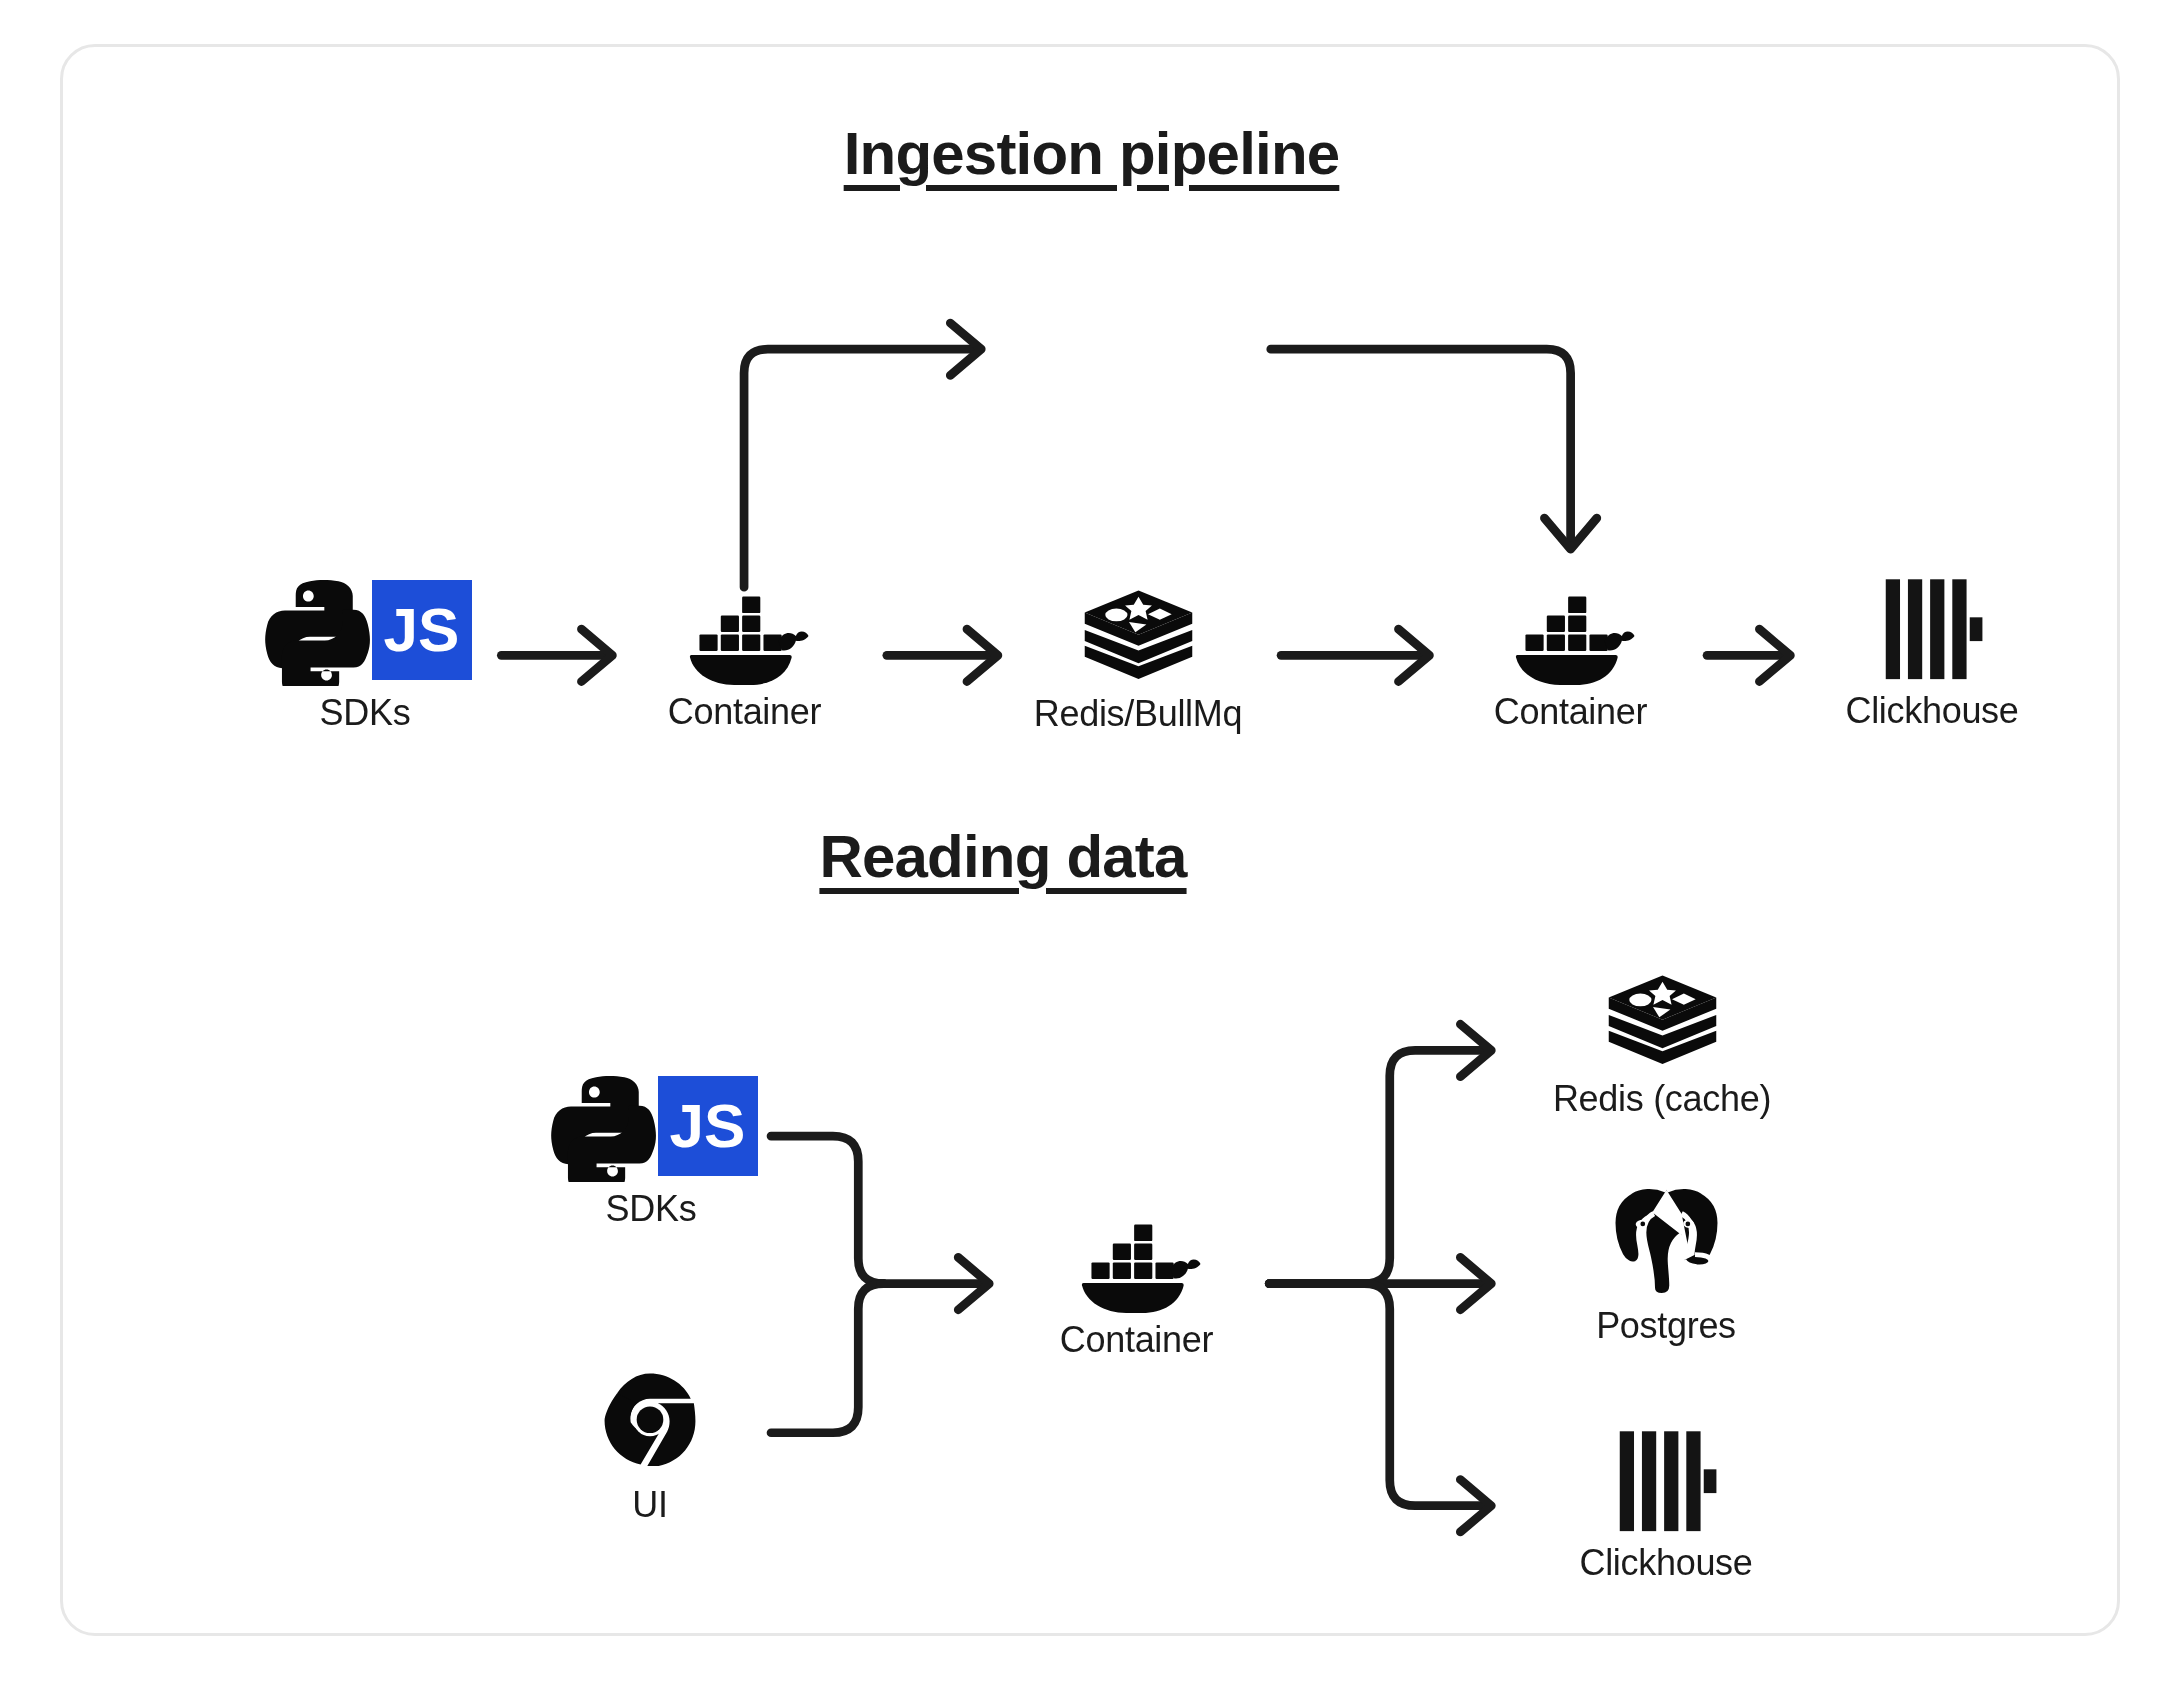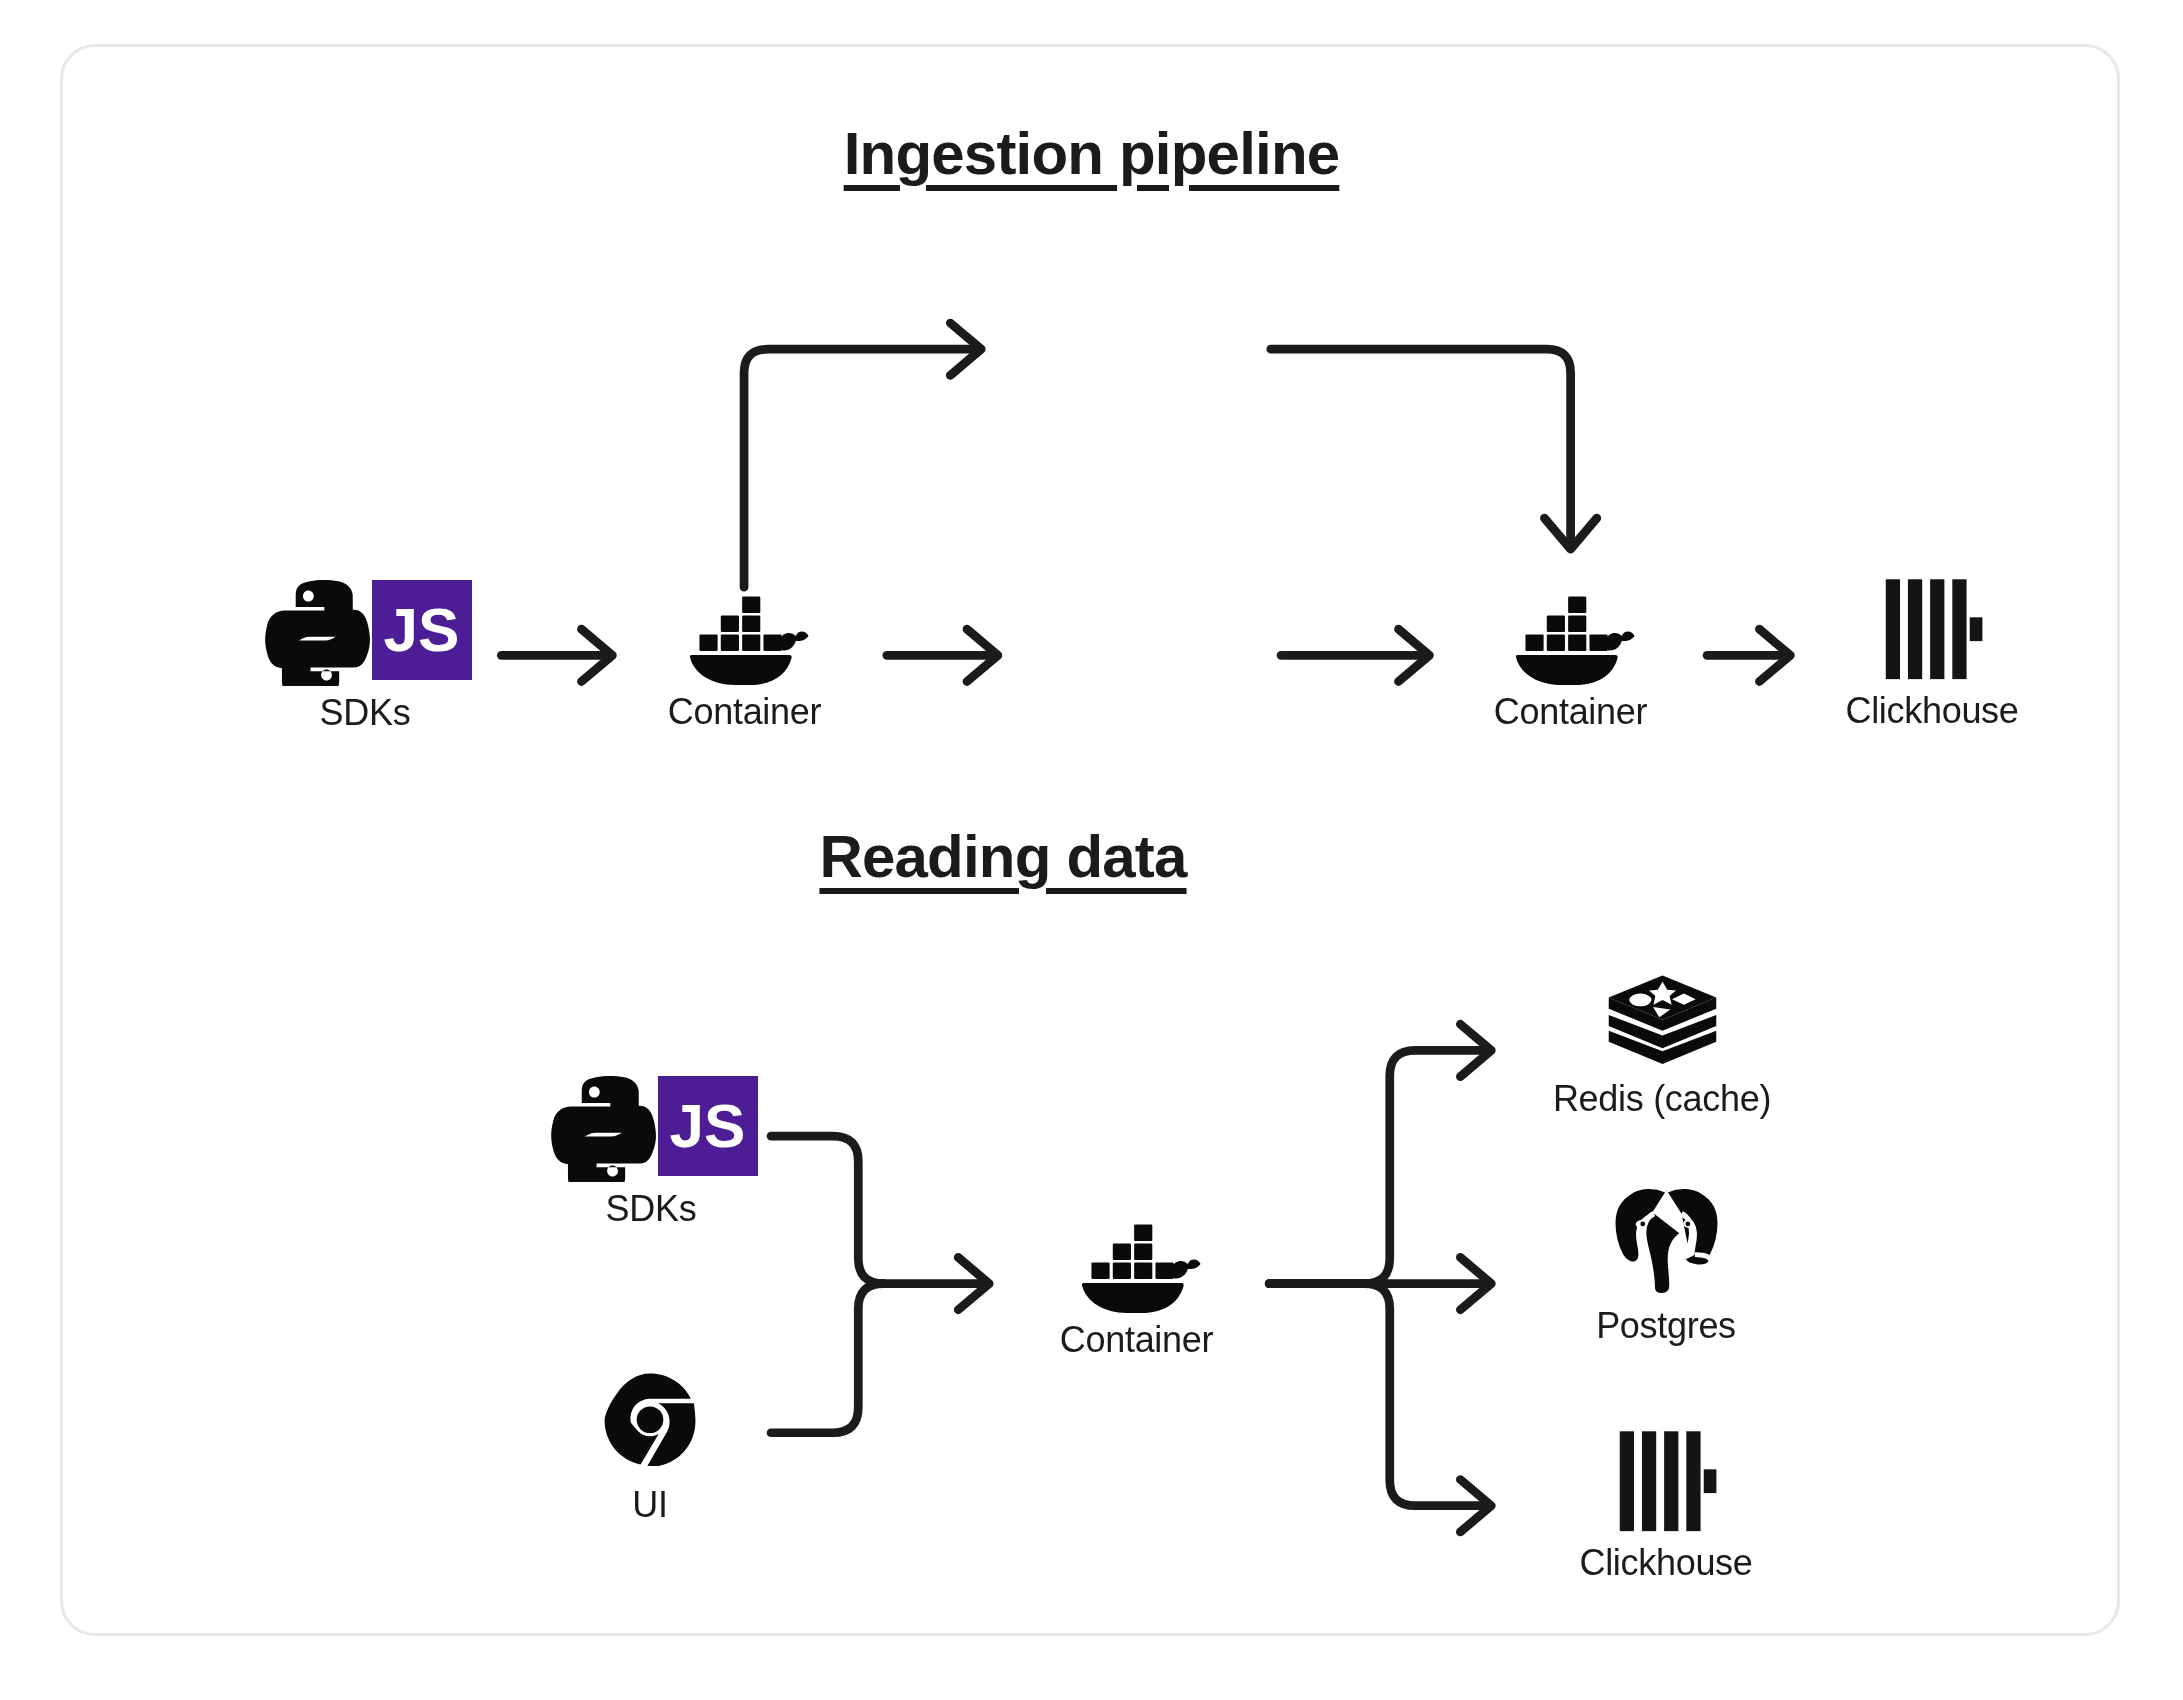--- a/index.html
+++ b/index.html
@@ -15,21 +15,21 @@
          text-decoration-thickness:5.6px;}
   #title-ingestion{left:0;top:119px;width:2183px;text-align:center;font-size:60px;}
   #title-reading{left:0;top:822px;width:2006px;text-align:center;font-size:60px;}
 
   .node{position:absolute;display:flex;flex-direction:column;align-items:center;}
   .node .glyph{display:flex;align-items:flex-end;justify-content:center;}
   .node .lbl{margin-top:8px;font-size:36px;color:#1b1b1b;white-space:nowrap;
              letter-spacing:-0.3px;line-height:1.05;}
 
   .sdk-row{display:flex;align-items:center;gap:0px;}
-  .js-box{background:#4c1d95;color:#fff;font-weight:700;display:flex;
+  .js-box{background:#1d4ed8;color:#fff;font-weight:700;display:flex;
           align-items:center;justify-content:center;line-height:1;}
 </style>
 </head>
 <body>
 
 <div class="stage">
 
   <div class="card"></div>
 
   <div class="title" id="title-ingestion">Ingestion pipeline</div>
@@ -122,20 +122,39 @@
           <rect x="82" y="36" width="23" height="21" rx="1.5"></rect>
           <rect x="82" y="12" width="23" height="21" rx="1.5"></rect>
           <path d="M18 86 h124 c2 0 3 1.5 2.6 3.5 C139 112 118 124 92 124 H72 C44 124 21 110 16 89 c-0.4-2 0.6-3 2-3z"></path>
           <path d="M136 60 c6-12 16-12 22-6 c3-9 14-6 16 0 c-4 6-12 7-16 6 c-2 8-10 14-18 12 z" transform="translate(-8,8)"></path>
         </g>
       </svg>
     </div>
     <div class="lbl">Container</div>
   </div>
 
+  <div class="node" style="left:1023px;top:584px;width:230px;">
+    <div class="glyph" style="height:103px;">
+      <svg width="117" height="103" viewBox="0 0 148 130">
+        <g fill="#0a0a0a">
+          <path d="M74 84 L6 58 v14 l68 28 68-28 V58 z"></path>
+          <path d="M74 104 L6 78 v14 l68 28 68-28 V78 z"></path>
+          <path d="M74 8 L6 36 l68 28 68-28 z"></path>
+          <path d="M74 64 L6 36 v14 l68 28 68-28 V36 z"></path>
+        </g>
+        <g fill="#ffffff">
+          <path d="M74 16 l6 10 11 1 -8 7 2.5 11 -11.5-6 -11.5 6 2.5-11 -8-7 11-1 z"></path>
+          <ellipse cx="46" cy="39" rx="14" ry="8"></ellipse>
+          <path d="M101 31 l15 7 -15 7 -15-7 z"></path>
+          <path d="M62 48 l22 3 -14 10 z"></path>
+        </g>
+      </svg>
+    </div>
+    <div class="lbl">Redis/BullMq</div>
+  </div>
 
   <div class="node" style="left:1461px;top:587px;width:219px;">
     <div class="glyph" style="height:98px;">
       <svg width="135" height="98" viewBox="0 0 170 124">
         <g fill="#0a0a0a">
           <rect x="28" y="60" width="23" height="21" rx="1.5"></rect>
           <rect x="55" y="60" width="23" height="21" rx="1.5"></rect>
           <rect x="82" y="60" width="23" height="21" rx="1.5"></rect>
           <rect x="109" y="60" width="23" height="21" rx="1.5"></rect>
           <rect x="55" y="36" width="23" height="21" rx="1.5"></rect>

